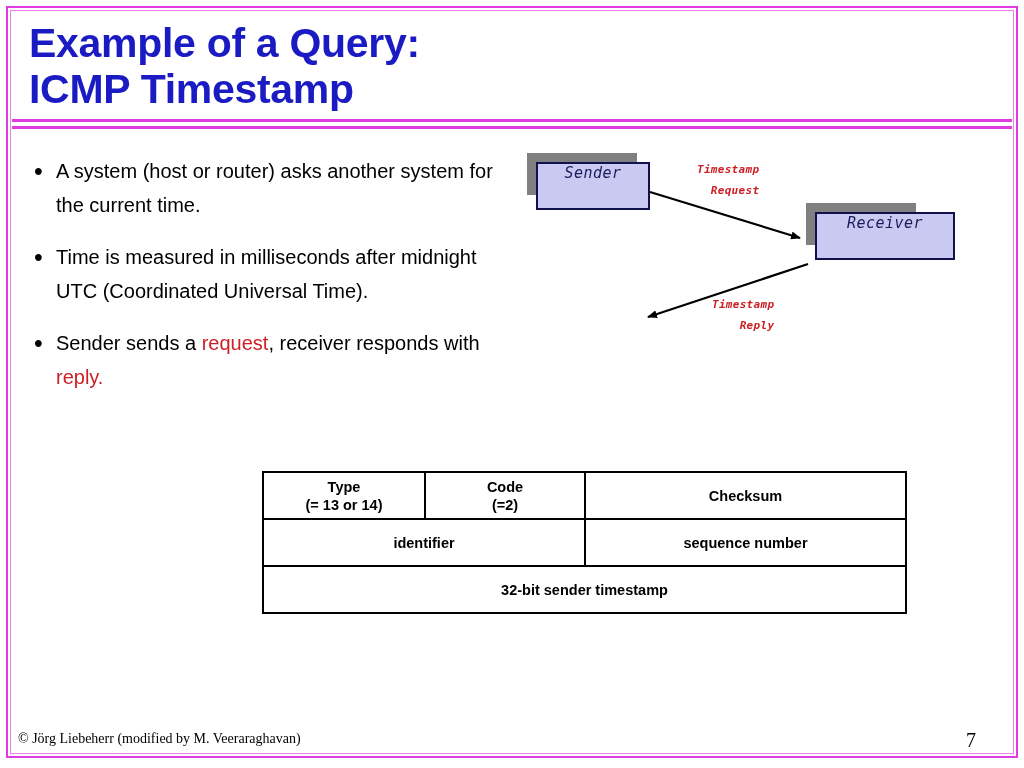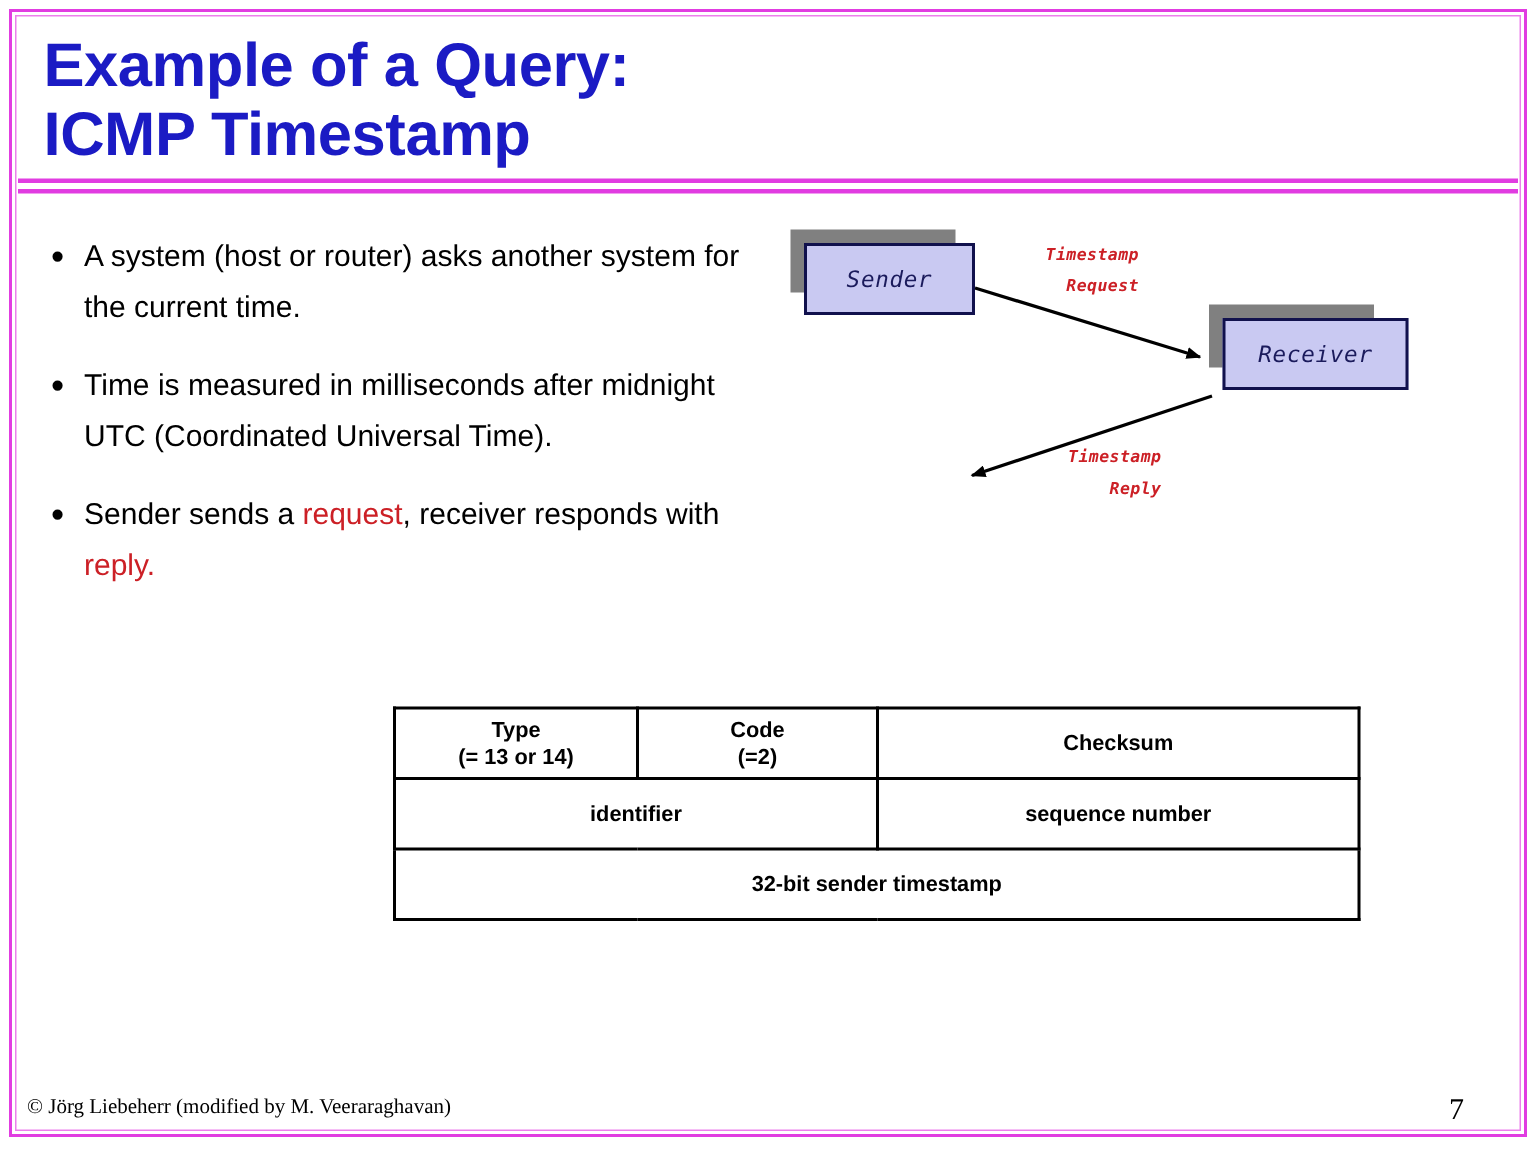--- a/index.html
+++ b/index.html
@@ -115,34 +115,34 @@
   .node-shadow {
     position: absolute;
     background: #808080;
   }
   .node-box {
     position: absolute;
     background: #c9c9f2;
     border: 2px solid #11114d;
     box-sizing: border-box;
     display: flex;
-    align-items: center;
+    align-items: flex-start;
     justify-content: center;
   }
   .node-label {
     font-family: "DejaVu Sans Mono", "Liberation Mono", monospace;
     font-style: italic;
     font-size: 15px;
     color: #1b1b5c;
     letter-spacing: 0.5px;
   }
   #sender-shadow { left: 15px; top: 9px;  width: 110px; height: 42px; }
   #sender-box    { left: 24px; top: 18px; width: 114px; height: 48px; }
   #receiver-shadow { left: 294px; top: 59px;  width: 110px; height: 42px; }
-  #receiver-box    { left: 303px; top: 68px; width: 124px; height: 48px; }
+  #receiver-box    { left: 303px; top: 68px; width: 140px; height: 48px; }
 
   .arrow-label {
     position: absolute;
     font-family: "DejaVu Sans Mono", "Liberation Mono", monospace;
     font-weight: bold;
     font-style: italic;
     font-size: 11px;
     line-height: 21px;
     color: #cc2026;
     letter-spacing: 0.3px;

